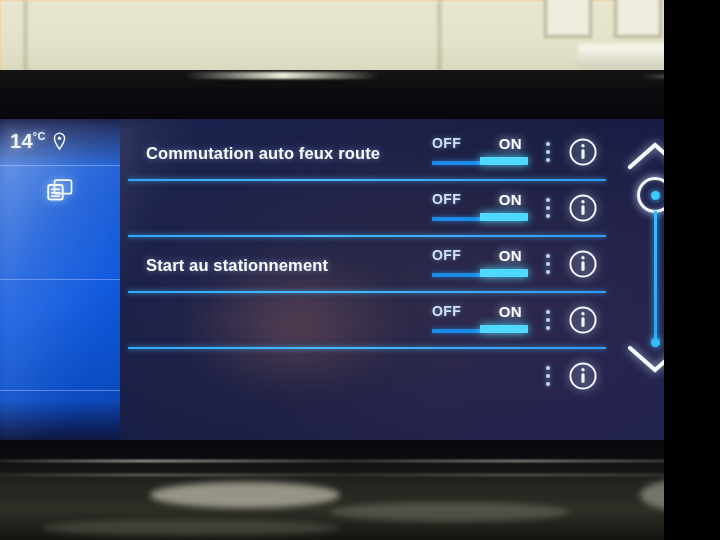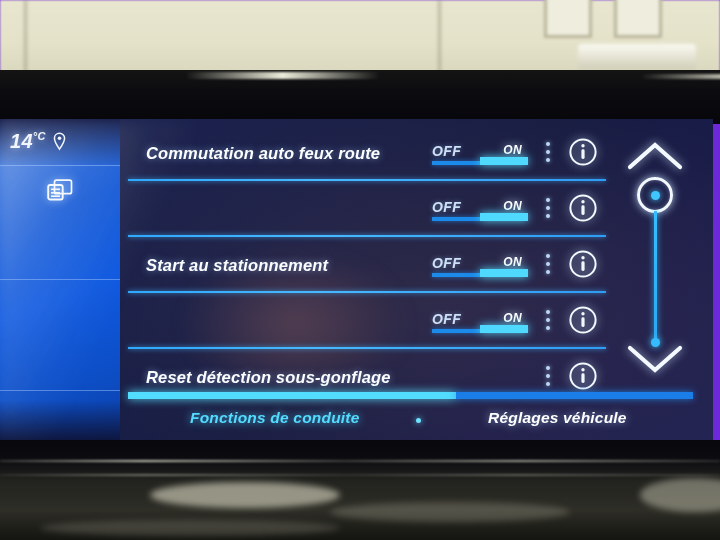--- a/index.html
+++ b/index.html
@@ -1,22 +1,21 @@
 <!DOCTYPE html>
 <html><head>
 <meta charset="utf-8">
 <style>
   * { margin:0; padding:0; box-sizing:border-box; }
   html,body { width:720px; height:540px; overflow:hidden; background:#000; }
   body { font-family:"Liberation Sans", sans-serif; }
 
   #photo {
-    position:relative; width:720px; height:540px; overflow:hidden;
-    background:#6d28d9;
-    font-style:italic;
+    position:relative; width:664px; height:540px; overflow:hidden;
+    background:#fdba74;
   }
 
   
   .room {
     position:absolute; left:0; top:0; width:720px; height:78px;
     background:
       linear-gradient(180deg,#e8e6cf 0%, #e4e2c9 55%, #d8d6bd 100%);
     filter:blur(1.2px);
   }
   .room .wall-seam {
@@ -140,29 +139,29 @@
   }
   .divider {
     position:absolute; left:8px; width:478px; height:2px;
     background:linear-gradient(90deg,#2fa8ff,#47b9ff 40%,#2f9cf5);
     box-shadow:0 0 5px rgba(70,180,255,.85);
   }
 
   
   .toggle { position:absolute; left:304px; top:10px; width:96px; height:34px; }
   .toggle .labels {
-    position:absolute; left:0; top:8px; width:96px; height:19px;
+    position:absolute; left:0; top:0; width:96px; height:19px;
     display:flex; justify-content:space-between; align-items:flex-start;
   }
   .toggle .t-off {
     font-size:14px; font-weight:700; color:#cfe1f5; letter-spacing:.4px;
     text-shadow:0 0 5px rgba(150,195,250,.5);
   }
   .toggle .t-on {
-    font-size:12px; font-weight:800; color:#ffffff; letter-spacing:.4px;
+    font-size:15px; font-weight:800; color:#ffffff; letter-spacing:.4px;
     text-shadow:0 0 8px rgba(190,225,255,.9); padding-right:6px;
   }
   .toggle .track {
     position:absolute; left:0; top:22px; width:96px; height:8px; display:flex;
   }
   .toggle .seg-off {
     width:50%; height:8px; background:#1b8ae8;
     box-shadow:0 0 5px rgba(40,140,235,.7); align-self:flex-end; height:4px;
   }
   .toggle .seg-on {
@@ -391,21 +390,20 @@
           <svg viewBox="0 0 30 30">
               <circle cx="15" cy="15" r="12.6" fill="none" stroke="#f2f8ff" stroke-width="2"></circle>
           <circle cx="15" cy="8.8" r="1.7" fill="#f2f8ff"></circle>
               <rect x="13.4" y="12.3" width="3.2" height="9.6" rx="1.4" fill="#f2f8ff"></rect>
             </svg>
         </span>
       </div>
       <div class="divider" style="top:228px;"></div>
 
       <div class="row" style="top:230px;">
-        <span class="label">Reset détection sous-gonflage</span>
         <div class="dots">
             <i></i>
             <i></i>
             <i></i>
           </div>
         <span class="info-ic">
           <svg viewBox="0 0 30 30">
               <circle cx="15" cy="15" r="12.6" fill="none" stroke="#f2f8ff" stroke-width="2"></circle>
           <circle cx="15" cy="8.8" r="1.7" fill="#f2f8ff"></circle>
               <rect x="13.4" y="12.3" width="3.2" height="9.6" rx="1.4" fill="#f2f8ff"></rect>
@@ -424,31 +422,20 @@
           <b></b>
         </div>
       <div class="track-line"></div>
       <span class="chev down">
         <svg viewBox="0 0 58 30">
             <polyline points="4,4 29,26 54,4" fill="none" stroke="#f4faff" stroke-width="4.2" stroke-linecap="round" stroke-linejoin="miter"></polyline>
           </svg>
       </span>
     </div>
 
-    <div class="tabbar content-blur">
-      <div class="tab-track">
-        <div class="seg-a"></div>
-        <div class="seg-b"></div>
-      </div>
-      <div class="tab-labels">
-        <span class="tab-a">Fonctions de conduite</span>
-        <span class="tab-dot"></span>
-        <span class="tab-b">Réglages véhicule</span>
-      </div>
-    </div>
 
     <div class="glass-streak"></div>
   </div>
 
   <div class="bezel-bottom">
     <div class="hairline" style="top:20px;"></div>
     <div class="hairline" style="top:34px; opacity:.5;"></div>
     <div class="refl" style="left:150px; top:42px;  width:190px; height:26px;"></div>
     <div class="refl" style="left:330px; top:62px;  width:240px; height:20px; opacity:.35;"></div>
     <div class="refl" style="left:640px; top:38px;  width:110px; height:34px; opacity:.7;"></div>

